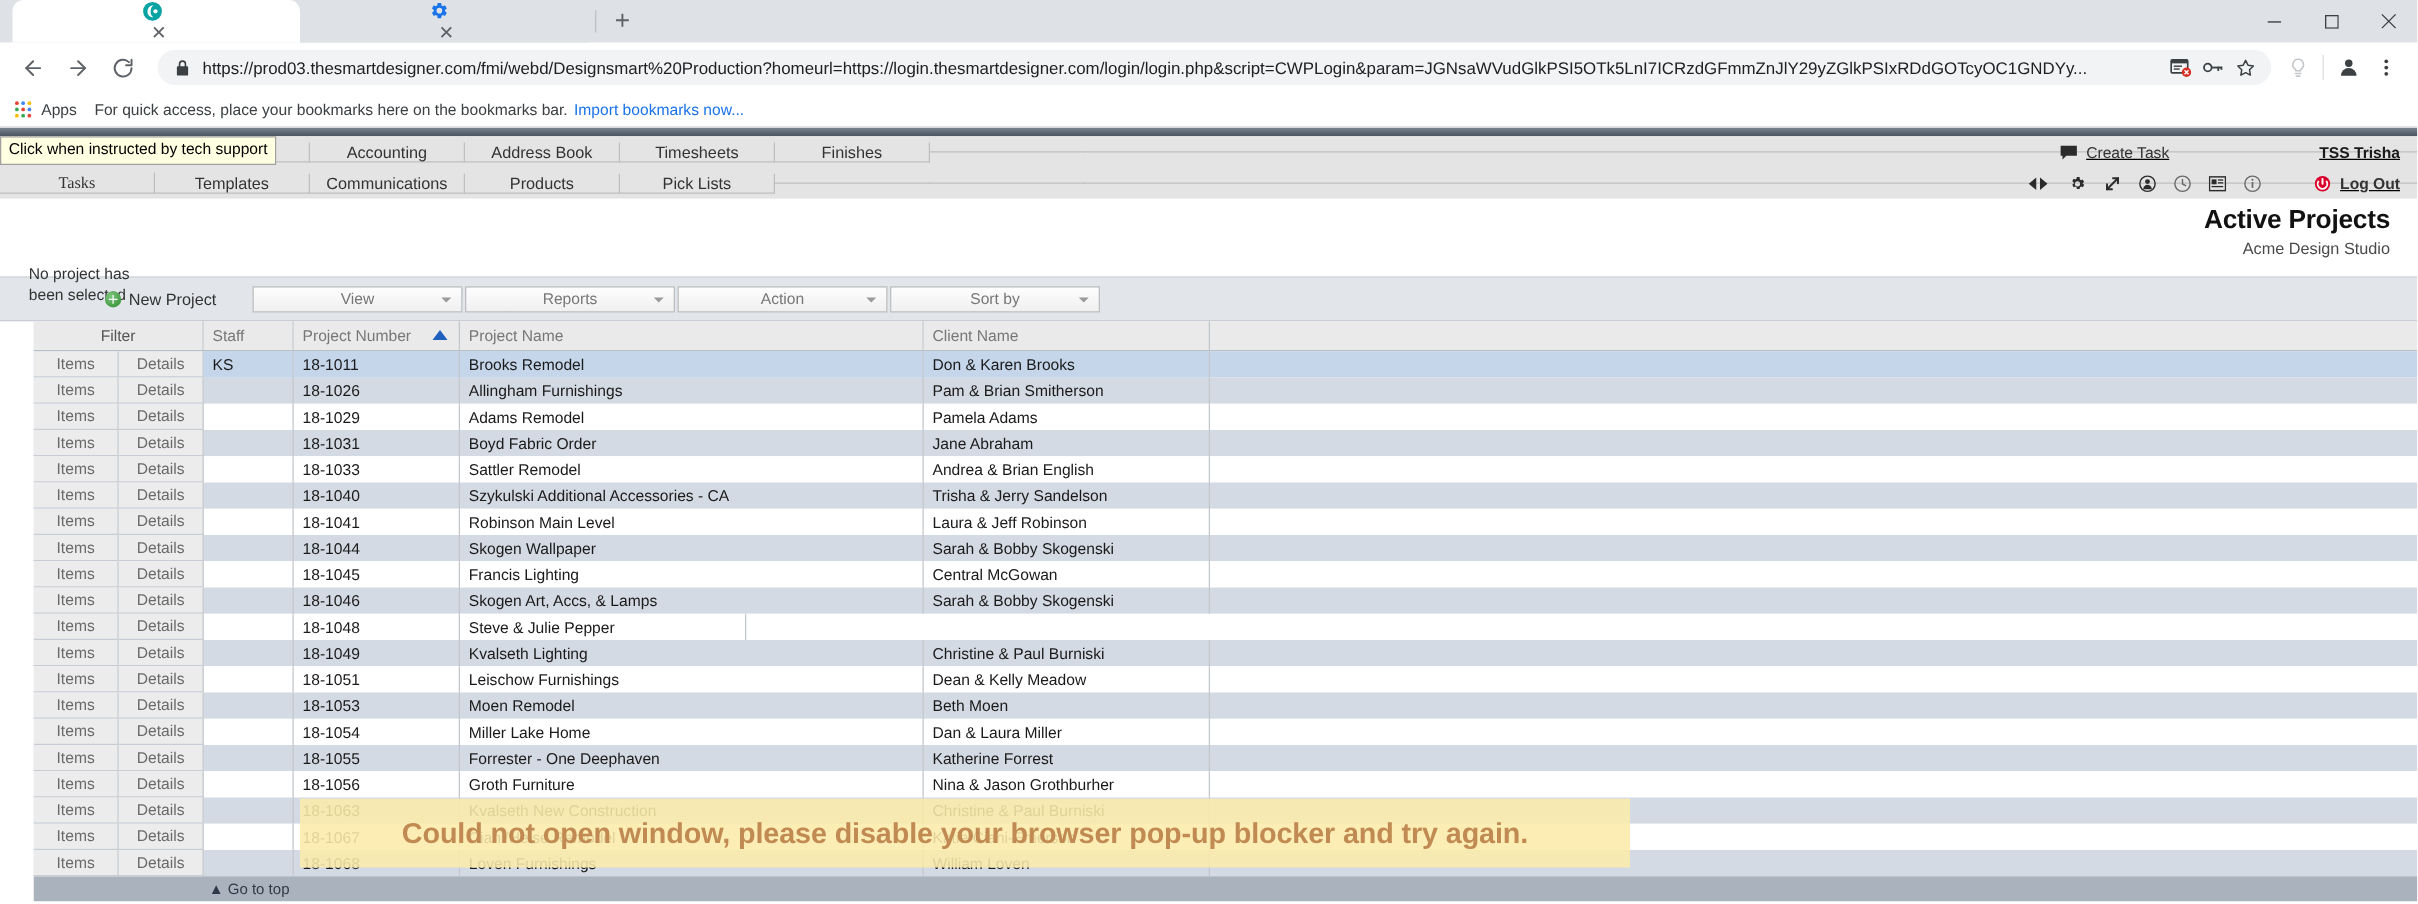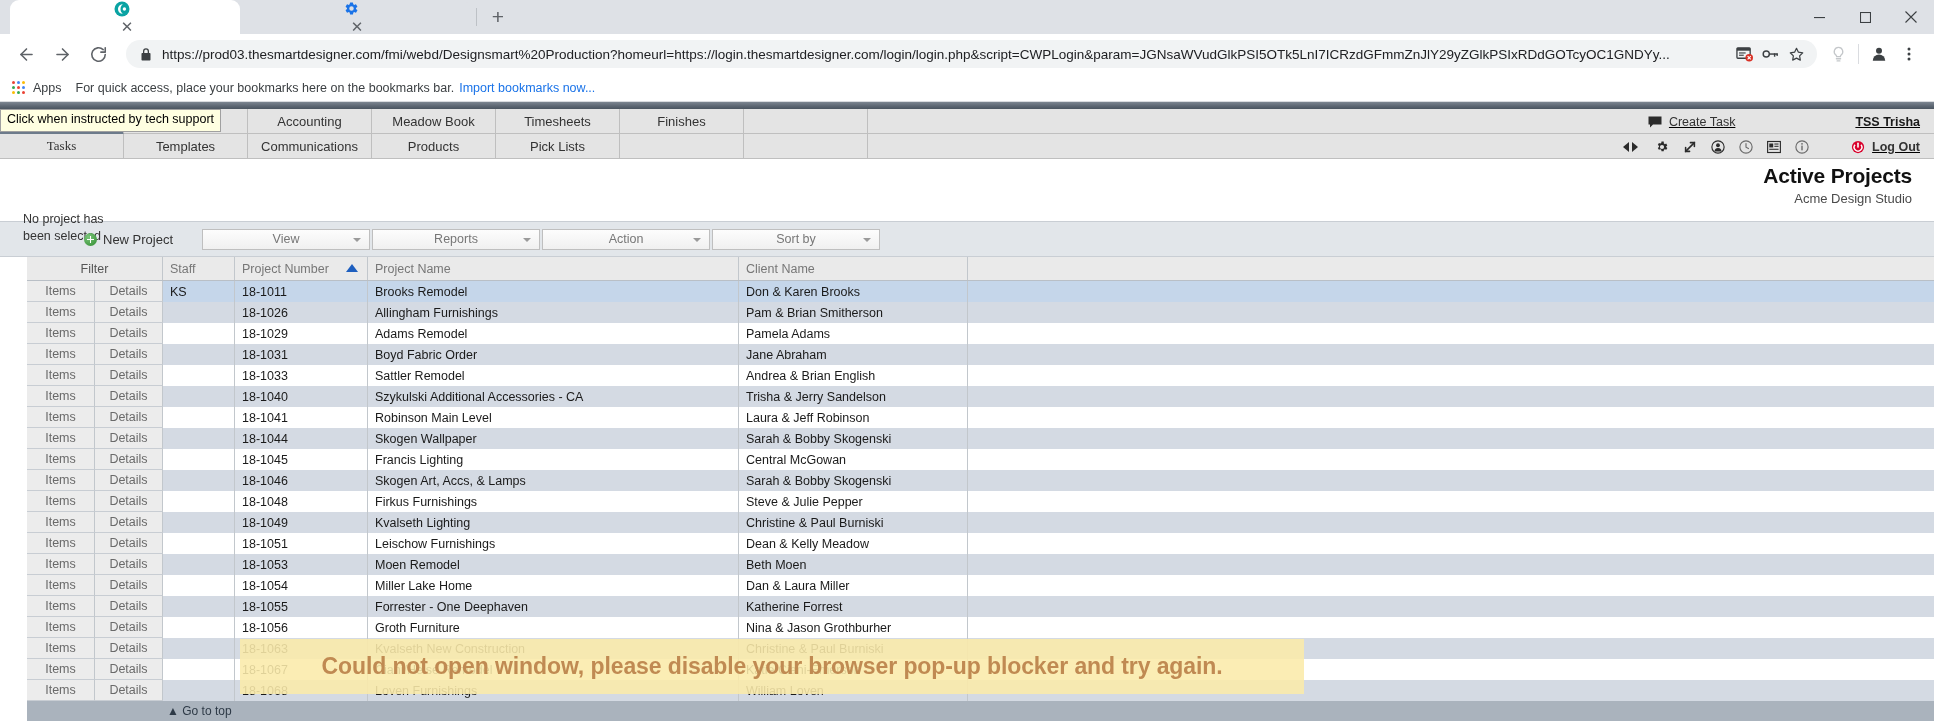--- a/index.html
+++ b/index.html
@@ -135,21 +135,21 @@
     position: relative;
     width: 1934px;
     height: 641px;
     background: #ffffff;
     overflow: hidden;
   }
 
   .topbar-strip { height: 7px; background: linear-gradient(to bottom,#7d8691,#5c6672 60%, #4b5560); }
 
   .navzone { background: #e4e4e4; position: relative; }
-  .navrow { display: flex; height: 25px; }
+  .navrow { display: flex; height: 25px; align-items: center; }
   .navtab {
     flex: 0 0 124px;
     border-right: 1px solid #bfbfbf;
     border-bottom: 1px solid #bfbfbf;
     background: #e4e4e4;
     display:flex; align-items:center; justify-content:center;
     font-size: 13px;
     color: #333;
   }
   .navtab.active {
@@ -475,21 +475,21 @@
         <div class="navtab active">
             <span>Projects</span>
           </div>
         <div class="navtab">
             <span>Items</span>
           </div>
         <div class="navtab">
             <span>Accounting</span>
           </div>
         <div class="navtab">
-            <span>Meadow Book</span>
+            <span>Address Book</span>
           </div>
         <div class="navtab">
             <span>Timesheets</span>
           </div>
         <div class="navtab">
             <span>Finishes</span>
           </div>
         <div class="navtab blank">
             <span></span>
           </div>
@@ -732,21 +732,20 @@
             <div class="cell c-pnum">18-1046</div>
             <div class="cell c-pname">Skogen Art, Accs, &amp; Lamps</div>
             <div class="cell c-cname">Sarah &amp; Bobby Skogenski</div>
             <div class="cell c-rest"></div>
           </div>
           <div class="row even">
             <div class="cell c-items">Items</div>
             <div class="cell c-details">Details</div>
             <div class="cell c-staff"></div>
             <div class="cell c-pnum">18-1048</div>
-            <div class="cell c-pname">Firkus Furnishings</div>
             <div class="cell c-cname">Steve &amp; Julie Pepper</div>
             <div class="cell c-rest"></div>
           </div>
           <div class="row odd">
             <div class="cell c-items">Items</div>
             <div class="cell c-details">Details</div>
             <div class="cell c-staff"></div>
             <div class="cell c-pnum">18-1049</div>
             <div class="cell c-pname">Kvalseth Lighting</div>
             <div class="cell c-cname">Christine &amp; Paul Burniski</div>

